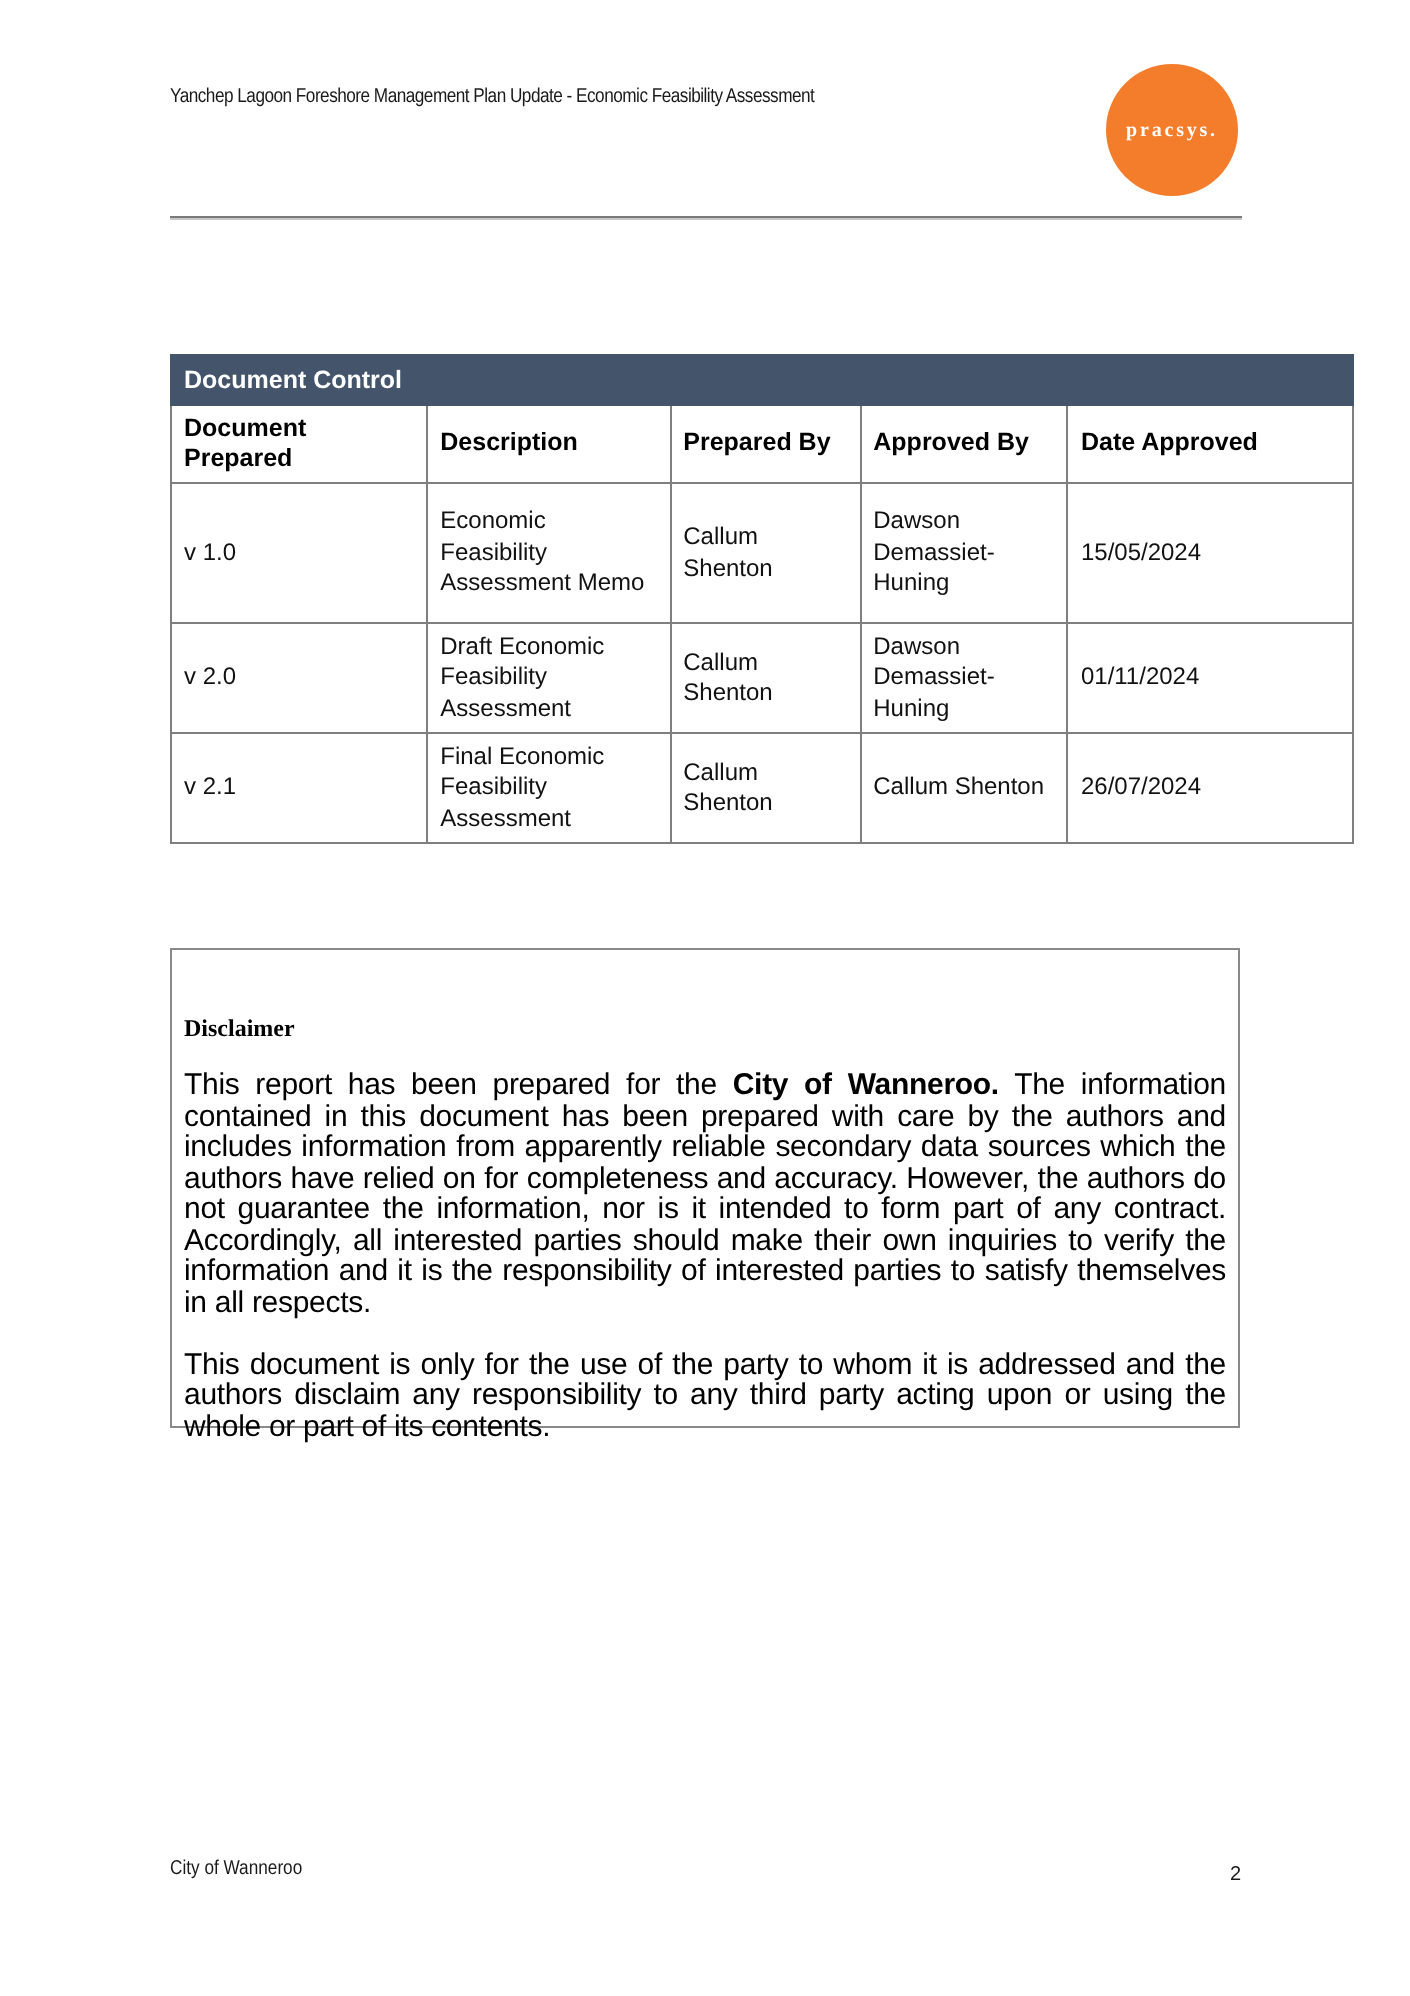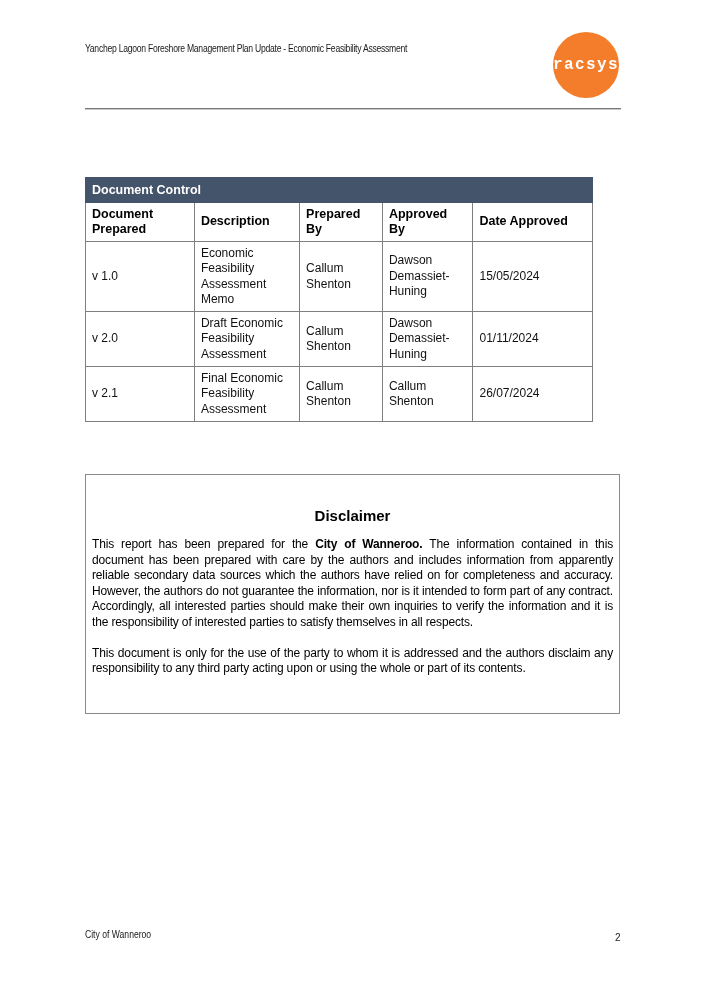--- a/index.html
+++ b/index.html
@@ -3,37 +3,37 @@
   <meta charset="utf-8">
   <style>
     html, body { margin: 0; padding: 0; background: #ffffff; }
     body { width: 705px; height: 998px; position: relative; overflow: hidden;
            font-family: "Liberation Sans", sans-serif; color: #000; }
 
     .header-title { position: absolute; left: 85px; top: 43px; font-size: 10px;
                     letter-spacing: -0.3px; color: #1a1a1a; transform: scaleX(0.86); transform-origin: left center; white-space: nowrap; }
     .logo { position: absolute; left: 553px; top: 32px; width: 66px; height: 66px;
             border-radius: 50%; background: #f37d2b; display: flex; align-items: center; justify-content: center; }
-    .logo span { color: #fff; font-weight: bold; font-size: 16px; letter-spacing: 1.4px; font-family: Liberation Mono, monospace; }
+    .logo span { color: #fff; font-weight: bold; font-size: 10px; letter-spacing: 1.4px; font-family: Liberation Serif, serif; }
     .header-rule { position: absolute; left: 85px; top: 108px; width: 536px; height: 1px;
                    background: #7a7a7a; border-bottom: 1px solid #c9c9c9; }
 
-    .doc-table { position: absolute; left: 85px; top: 177px; width: 508px; border-collapse: collapse;
+    .doc-table { position: absolute; left: 85px; top: 177px; width: 592px; border-collapse: collapse;
                  font-size: 12px; }
     .doc-table th.caption-cell { background: #44546a; color: #fff; text-align: left; font-weight: bold;
                                  padding: 3px 6px; height: 18px; font-size: 12.5px; border: 1px solid #44546a; }
     .doc-table td, .doc-table th.col { border: 1px solid #7f7f7f; padding: 3px 6px; vertical-align: middle; text-align: left; line-height: 15.5px; }
     .doc-table th.col { font-weight: bold; height: 32px; font-size: 12.5px; }
     .doc-table td { color: #111; }
     .c1 { width: 103px; } .c2 { width: 97px; } .c3 { width: 73px; margin-top: 31px; } .c4 { width: 81px; } .c5 { width: 116px; }
 
     .disclaimer { position: absolute; left: 85px; top: 474px; width: 535px; height: 240px;
                   border: 1px solid #8a8a8a; box-sizing: border-box; padding: 32px 6px 0 6px; }
-    .disclaimer h3 { margin: 0 0 13px 0; text-align: center; font-size: 15px; font-weight: bold; }
-    .disclaimer p { margin: 0; font-size: 12px; line-height: 15.5px; text-align: justify; letter-spacing: -0.15px; }
+    .disclaimer h3 { margin: 0 0 13px 0; text-align: left; font-size: 12px; font-weight: bold; font-family: Liberation Serif, serif; }
+    .disclaimer p { margin: 0; font-size: 15px; line-height: 15.5px; text-align: justify; letter-spacing: -0.15px; }
     .disclaimer p + p { margin-top: 15.5px; }
 
     .footer-left { position: absolute; left: 85px; top: 929px; font-size: 10px; color: #1a1a1a;
                    transform: scaleX(0.86); transform-origin: left center; white-space: nowrap; }
     .footer-page { position: absolute; left: 615px; top: 932px; font-size: 10px; color: #1a1a1a; }
   </style>
 </head>
 <body>
 
 <div class="header-title">Yanchep Lagoon Foreshore Management Plan Update - Economic Feasibility Assessment</div>

